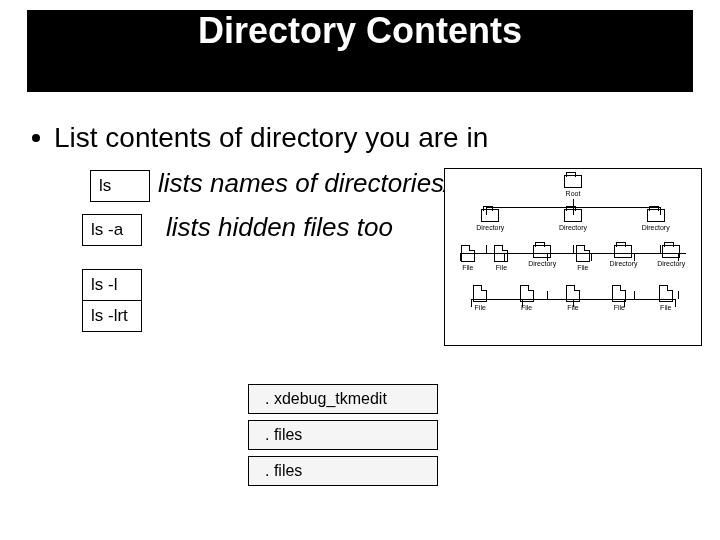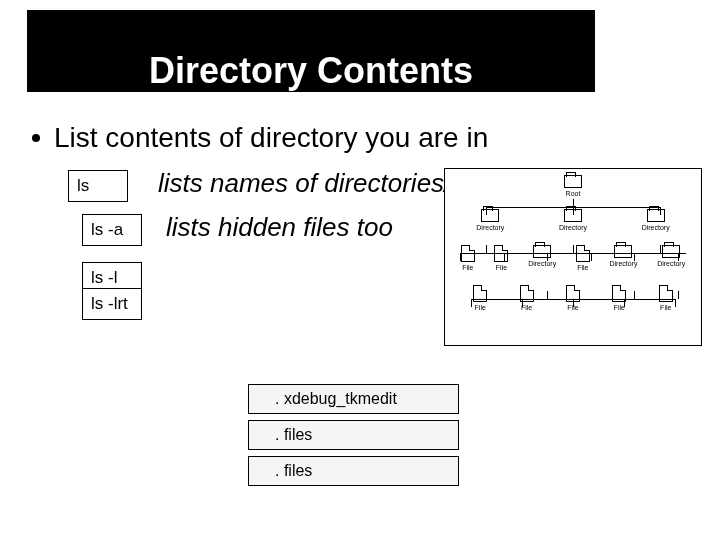--- a/index.html
+++ b/index.html
@@ -9,25 +9,25 @@
     height: 540px;
     background: #ffffff;
     font-family: Arial, Helvetica, sans-serif;
     position: relative;
     color: #000;
   }
   .title-bar {
     position: absolute;
     left: 27px;
     top: 10px;
-    width: 568px;
+    width: 666px;
     height: 82px;
     background: #000000;
     display: flex;
-    align-items: flex-end;
+    align-items: flex-start;
     justify-content: center;
   }
   .title-text {
     color: #ffffff;
     font-size: 36px;
     font-weight: bold;
   }
   .bullet-row {
     position: absolute;
     left: 32px;
@@ -41,39 +41,39 @@
   }
   .bullet-text { font-size: 28px; }
   .cmd-box {
     position: absolute;
     border: 1px solid #000;
     background: #fff;
     font-size: 17px;
     padding: 5px 8px;
     min-width: 60px;
   }
-  .cmd1 { left: 68px;  top: 170px; }
+  .cmd1 { left: 90px;  top: 170px; }
   .cmd2 { left: 82px;  top: 214px; }
-  .cmd3 { left: 82px;  top: 262px; }
-  .cmd4 { left: 82px;  top: 288px; }
+  .cmd3 { left: 82px;  top: 269px; }
+  .cmd4 { left: 82px;  top: 300px; }
   .desc {
     position: absolute;
     font-size: 26px;
     font-style: italic;
   }
   .desc1 { left: 158px; top: 168px; }
   .desc2 { left: 158px; top: 212px; margin-left: 8px; }
   .hidden-box {
     position: absolute;
     left: 248px;
     border: 1px solid #000;
     background: #f5f5f5;
     font-size: 16px;
-    padding: 5px 26px;
-    width: 211px;
+    padding: 5px 16px;
+    width: 190px;
   }
   .h1 { top: 384px; }
   .h2 { top: 420px; }
   .h3 { top: 456px; }
   .tree-box {
     position: absolute;
     left: 444px; top: 168px;
     width: 258px; height: 178px;
     border: 1px solid #000;
     background: #fff;

